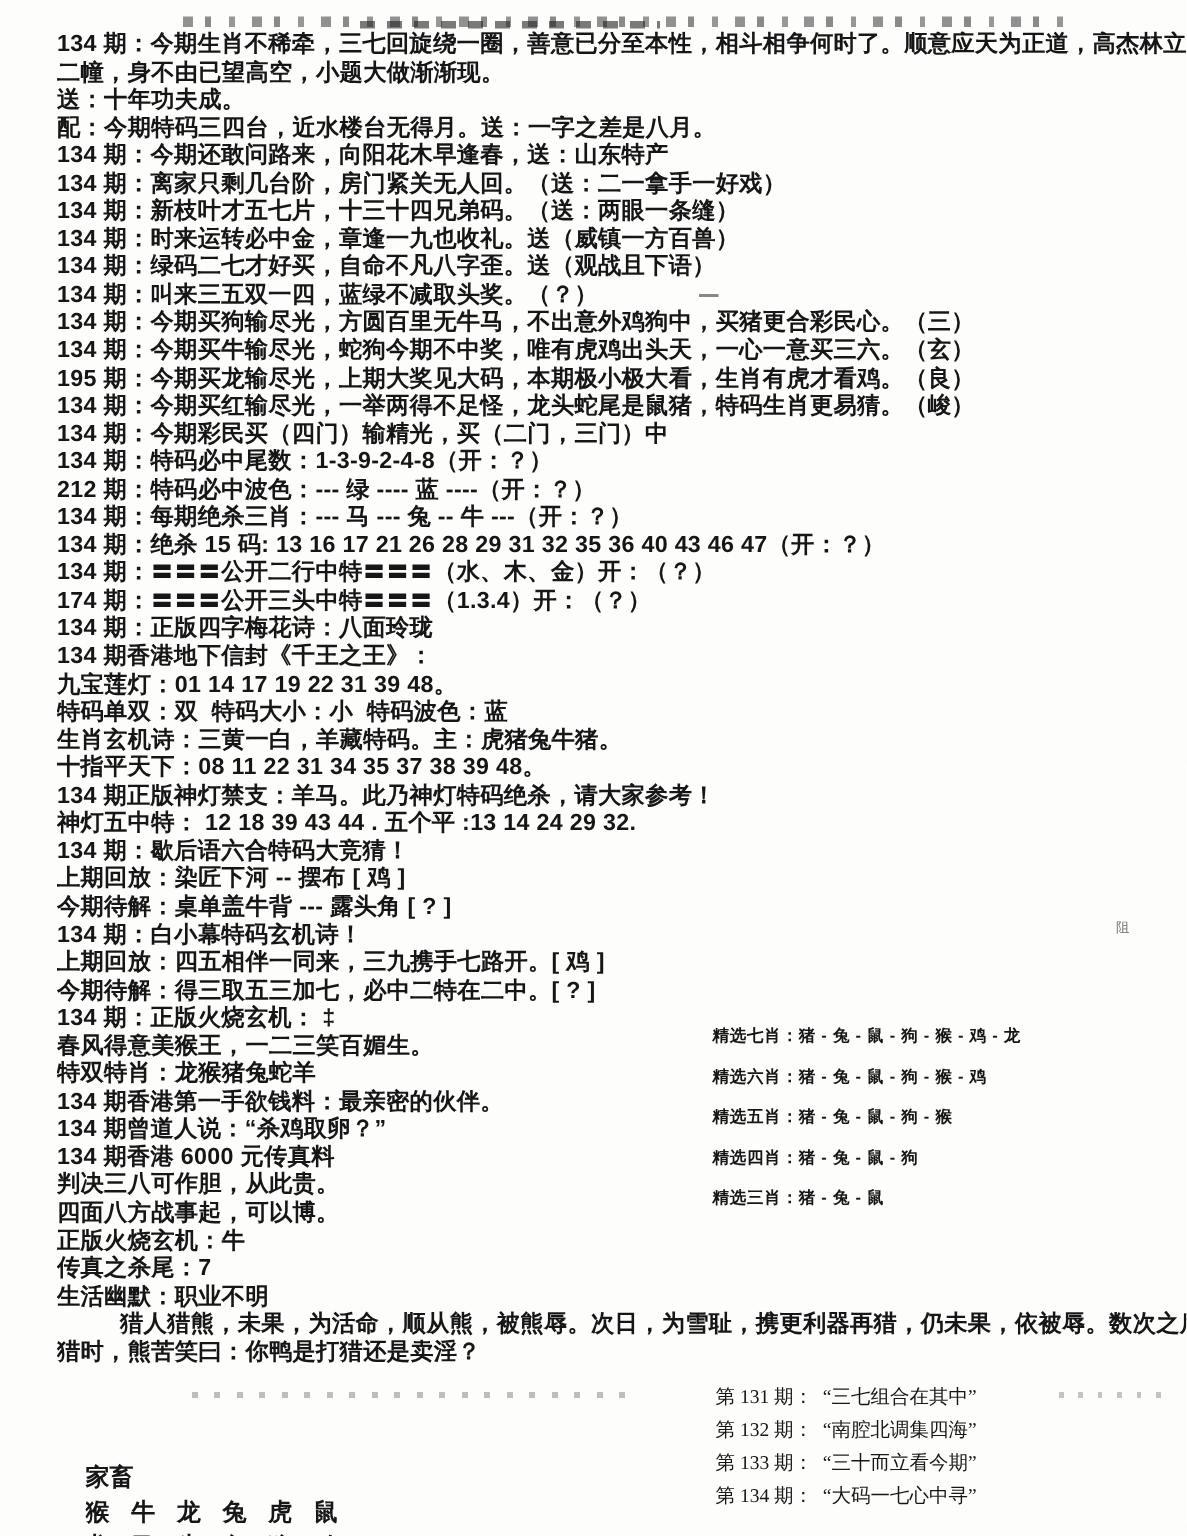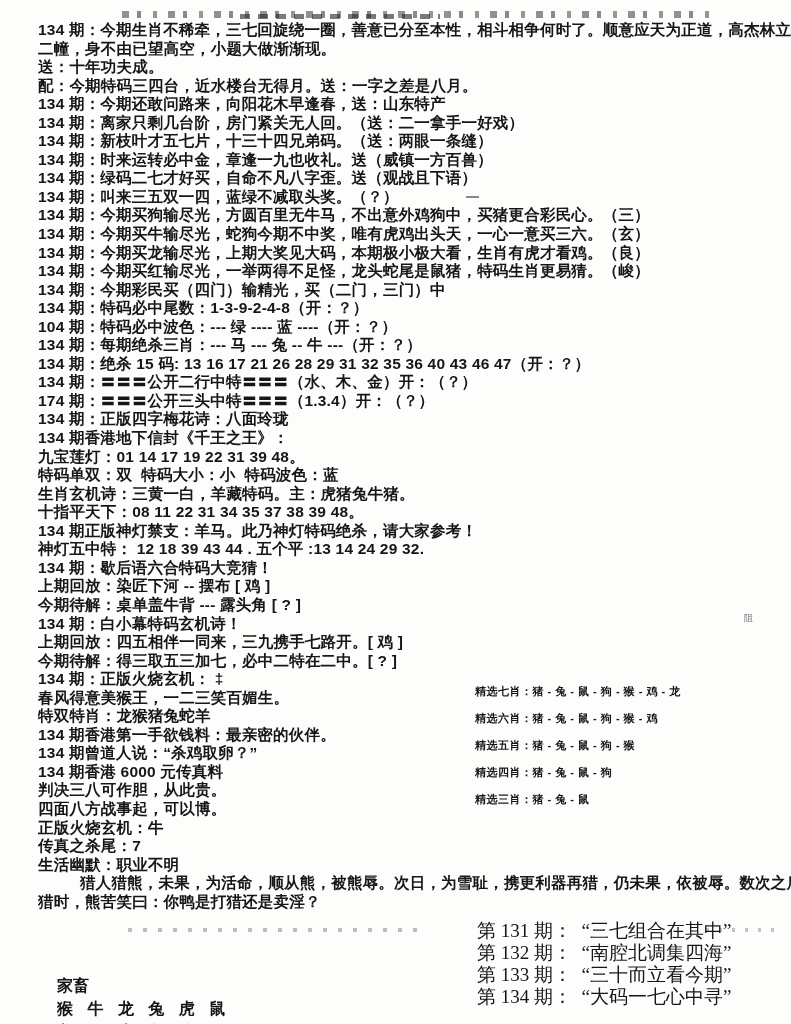--- a/index.html
+++ b/index.html
@@ -44,21 +44,21 @@
     white-space: pre;
     height: 27px;
     line-height: 27px;
     letter-spacing: 0.5px;
   }
 
   
   .bottom-right {
     position: absolute;
     left: 477px; top: 920px;
-    font-size: 19px;
+    font-size: 13px;
     font-weight: 400;
     font-family: "Liberation Serif", "DejaVu Serif", serif;
   }
   .bottom-right .br-line {
     white-space: pre;
     height: 22px;
     line-height: 22px;
   }
 
   
@@ -148,25 +148,25 @@
       <div class="line">送：十年功夫成。</div>
       <div class="line">配：今期特码三四台，近水楼台无得月。送：一字之差是八月。</div>
       <div class="line">134 期：今期还敢问路来，向阳花木早逢春，送：山东特产</div>
       <div class="line">134 期：离家只剩几台阶，房门紧关无人回。（送：二一拿手一好戏）</div>
       <div class="line">134 期：新枝叶才五七片，十三十四兄弟码。（送：两眼一条缝）</div>
       <div class="line">134 期：时来运转必中金，章逢一九也收礼。送（威镇一方百兽）</div>
       <div class="line">134 期：绿码二七才好买，自命不凡八字歪。送（观战且下语）</div>
       <div class="line">134 期：叫来三五双一四，蓝绿不减取头奖。（？）</div>
       <div class="line">134 期：今期买狗输尽光，方圆百里无牛马，不出意外鸡狗中，买猪更合彩民心。（三）</div>
       <div class="line">134 期：今期买牛输尽光，蛇狗今期不中奖，唯有虎鸡出头天，一心一意买三六。（玄）</div>
-      <div class="line">134 期：今期买龙输尽光，上期大奖见大码，本期极小极大看，生肖有虎才看鸡。（良）</div>
+      <div class="line">195 期：今期买龙输尽光，上期大奖见大码，本期极小极大看，生肖有虎才看鸡。（良）</div>
       <div class="line">134 期：今期买红输尽光，一举两得不足怪，龙头蛇尾是鼠猪，特码生肖更易猜。（峻）</div>
       <div class="line">134 期：今期彩民买（四门）输精光，买（二门，三门）中</div>
       <div class="line">134 期：特码必中尾数：1-3-9-2-4-8（开：？）</div>
-      <div class="line">104 期：特码必中波色：--- 绿 ---- 蓝 ----（开：？）</div>
+      <div class="line">212 期：特码必中波色：--- 绿 ---- 蓝 ----（开：？）</div>
       <div class="line">134 期：每期绝杀三肖：--- 马 --- 兔 -- 牛 ---（开：？）</div>
       <div class="line">134 期：绝杀 15 码: 13 16 17 21 26 28 29 31 32 35 36 40 43 46 47（开：？）</div>
       <div class="line">134 期：〓〓〓公开二行中特〓〓〓（水、木、金）开：（？）</div>
       <div class="line">174 期：〓〓〓公开三头中特〓〓〓（1.3.4）开：（？）</div>
       <div class="line">134 期：正版四字梅花诗：八面玲珑</div>
       <div class="line">134 期香港地下信封《千王之王》：</div>
       <div class="line">九宝莲灯：01 14 17 19 22 31 39 48。</div>
       <div class="line">特码单双：双  特码大小：小  特码波色：蓝</div>
       <div class="line">生肖玄机诗：三黄一白，羊藏特码。主：虎猪兔牛猪。</div>
       <div class="line">十指平天下：08 11 22 31 34 35 37 38 39 48。</div>

